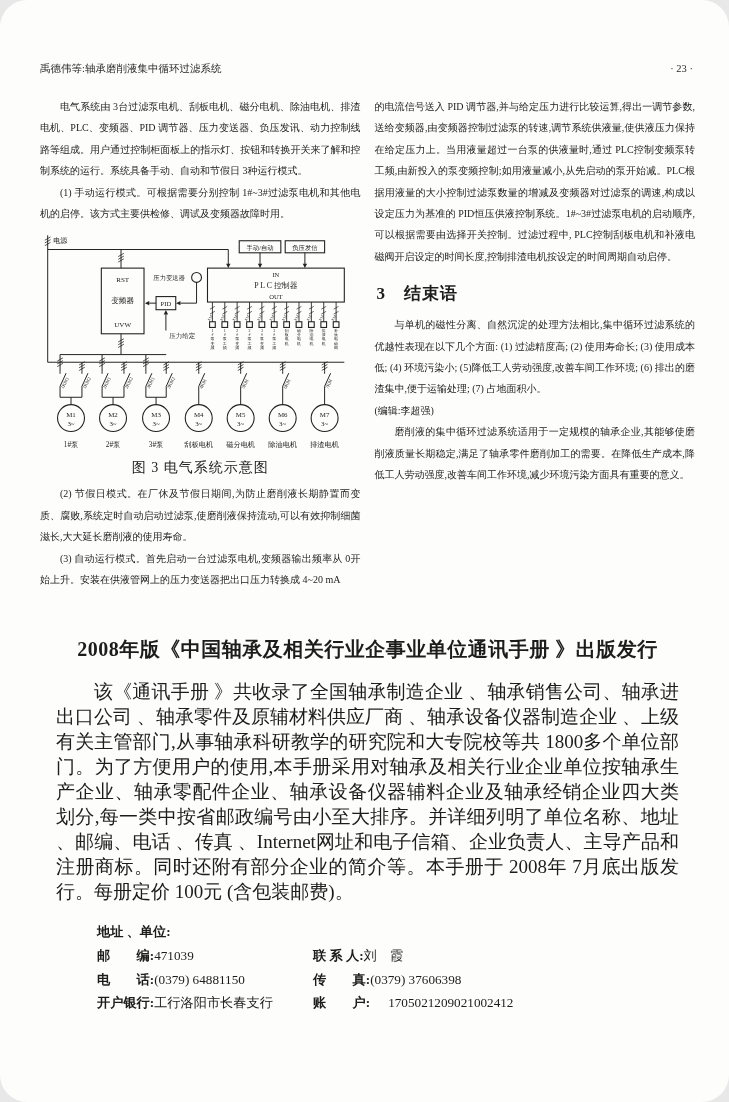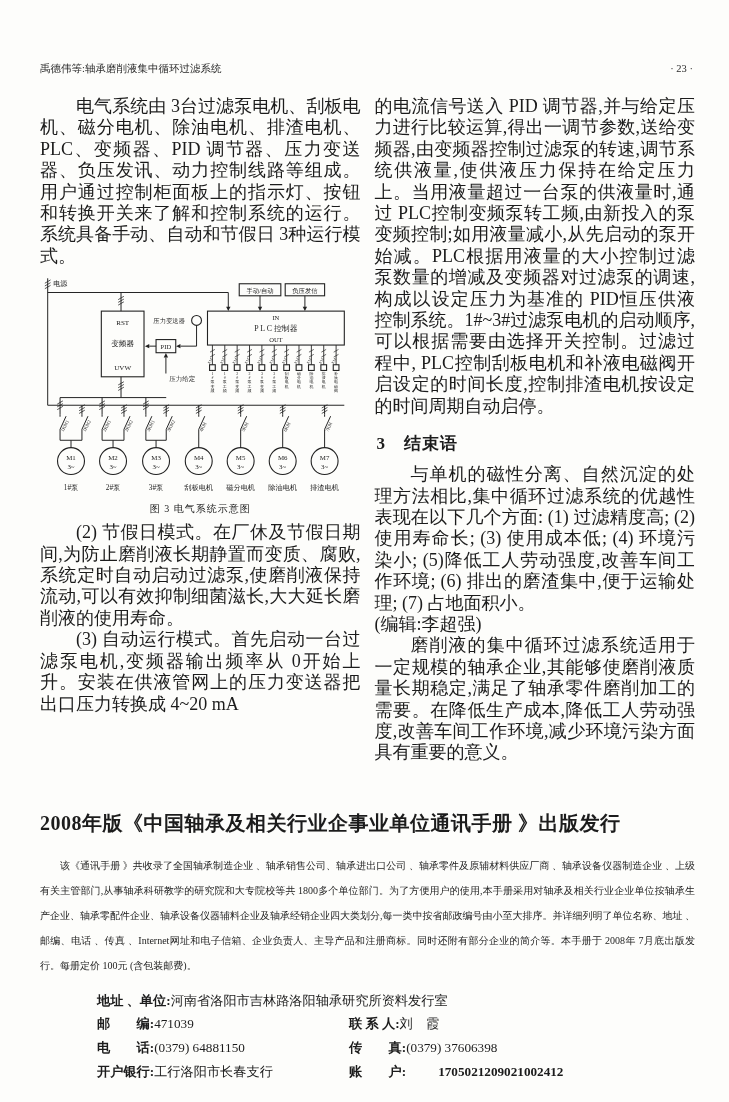--- a/index.html
+++ b/index.html
@@ -1,57 +1,58 @@
 <!DOCTYPE html>
 <html><head>
 <meta charset="utf-8">
 <style>
   html,body{margin:0;padding:0;background:#e8e8e8;}
   .page{
     position:relative;width:729px;height:1102px;margin:0 auto;
     background:#fdfdfb;color:#1c1c1c;overflow:hidden;
     font-family:"Liberation Serif","DejaVu Serif",serif;
-    box-sizing:border-box;padding:62px 34px 0 40px;
+    box-sizing:border-box;padding:62px 34px 0 40px;border-radius:27px;
   }
   .hdr{display:flex;justify-content:space-between;align-items:baseline;
     font-size:10.5px;color:#2a2a2a;padding:0 2px 0 0;}
   .cols{display:flex;gap:14px;margin-top:20px;}
   .col{width:322px;}
-  p.body{margin:0;font-size:18px;line-height:21.4px;text-align:justify;}
+  p.body{margin:0;font-size:10px;line-height:21.4px;text-align:justify;}
   p.indent{text-indent:2em;}
   h2.sec{font-size:17px;font-weight:bold;margin:15px 0 9px 2px;letter-spacing:1px;}
   .editor{text-align:right;margin-top:12px;padding-right:4px;font-size:12.6px;}
   figure{margin:8px 0 6px;}
   .figwrap{}
-  figcaption{text-align:center;font-size:10px;margin-top:3px;letter-spacing:1px;}
+  figcaption{text-align:center;font-size:14px;margin-top:3px;letter-spacing:1px;}
   svg text{font-family:"Liberation Serif","DejaVu Serif",serif;fill:#1c1c1c;}
   .ad{margin-top:46px;}
-  .ad h1{font-size:20px;font-weight:bold;margin:0 0 16px;letter-spacing:0.5px;}
-  .adbody{font-size:10px;line-height:25px;margin:0;text-align:justify;text-indent:2em;}
+  .ad h1{font-size:20px;font-weight:bold;text-align:center;margin:0 0 16px;letter-spacing:0.5px;}
+  .adbody{font-size:19px;line-height:25px;margin:16px;text-align:justify;text-indent:2em;}
   .contact{margin:11px 0 0 57px;font-size:13.2px;}
   .crow{display:flex;line-height:23.6px;}
-  .cell-a{width:252px;flex:none;display:flex;}
+  .cell-a{width:216px;flex:none;display:flex;}
   .cell-b{display:flex;}
   .clabel{font-weight:bold;white-space:pre;}
   .cval{white-space:pre;}
-  .acct-num{margin-left:32px;font-weight:bold;}
+  .acct-num{margin-left:18px;}
 </style>
 </head>
 <body>
 
 <div class="page">
 
   <div class="hdr">
     <span>禹德伟等:轴承磨削液集中循环过滤系统</span>
     <span>· 23 ·</span>
   </div>
 
   <div class="cols">
     <div class="col">
       <p class="body indent">电气系统由 3台过滤泵电机、刮板电机、磁分电机、除油电机、排渣电机、PLC、变频器、PID 调节器、压力变送器、负压发讯、动力控制线路等组成。用户通过控制柜面板上的指示灯、按钮和转换开关来了解和控制系统的运行。系统具备手动、自动和节假日 3种运行模式。</p>
+      <p class="body indent">(1) 手动运行模式。可根据需要分别控制 1#~3#过滤泵电机和其他电机的启停。该方式主要供检修、调试及变频器故障时用。</p>
 
       <figure>
         <div class="figwrap">
           <svg id="fig-svg" viewBox="0 0 285 201" width="312" height="220" xmlns="http://www.w3.org/2000/svg">
               <text x="12" y="10" font-size="6.5" text-anchor="start">电源</text>
               <line x1="7" y1="3" x2="7" y2="119" stroke="#222" stroke-width="0.9"></line>
               <line x1="4.4" y1="7.5" x2="9.6" y2="4.5" stroke="#222" stroke-width="0.7"></line>
               <line x1="4.4" y1="10" x2="9.6" y2="7" stroke="#222" stroke-width="0.7"></line>
               <line x1="4.4" y1="12.5" x2="9.6" y2="9.5" stroke="#222" stroke-width="0.7"></line>
               <line x1="7" y1="16" x2="172" y2="16" stroke="#222" stroke-width="0.9"></line>
@@ -304,21 +305,20 @@
   </div>
 
   <div class="ad">
     <h1>2008年版《中国轴承及相关行业企事业单位通讯手册 》出版发行</h1>
     <p class="adbody">该《通讯手册 》共收录了全国轴承制造企业 、轴承销售公司、轴承进出口公司 、轴承零件及原辅材料供应厂商 、轴承设备仪器制造企业 、上级有关主管部门,从事轴承科研教学的研究院和大专院校等共 1800多个单位部门。为了方便用户的使用,本手册采用对轴承及相关行业企业单位按轴承生产企业、轴承零配件企业、轴承设备仪器辅料企业及轴承经销企业四大类划分,每一类中按省邮政编号由小至大排序。并详细列明了单位名称、地址 、邮编、电话 、传真 、Internet网址和电子信箱、企业负责人、主导产品和注册商标。同时还附有部分企业的简介等。本手册于 2008年 7月底出版发行。每册定价 100元 (含包装邮费)。</p>
 
     <div class="contact">
       <div class="crow">
         <span class="cell-a" style="width:auto">
           <span class="clabel">地址 、单位:</span>
-          <span class="cval">河南省洛阳市吉林路洛阳轴承研究所资料发行室</span>
         </span>
       </div>
       <div class="crow">
         <span class="cell-a">
           <span class="clabel">邮　　编:</span>
           <span class="cval">471039</span>
         </span>
         <span class="cell-b">
           <span class="clabel">联 系 人:</span>
           <span class="cval">刘　霞</span>

